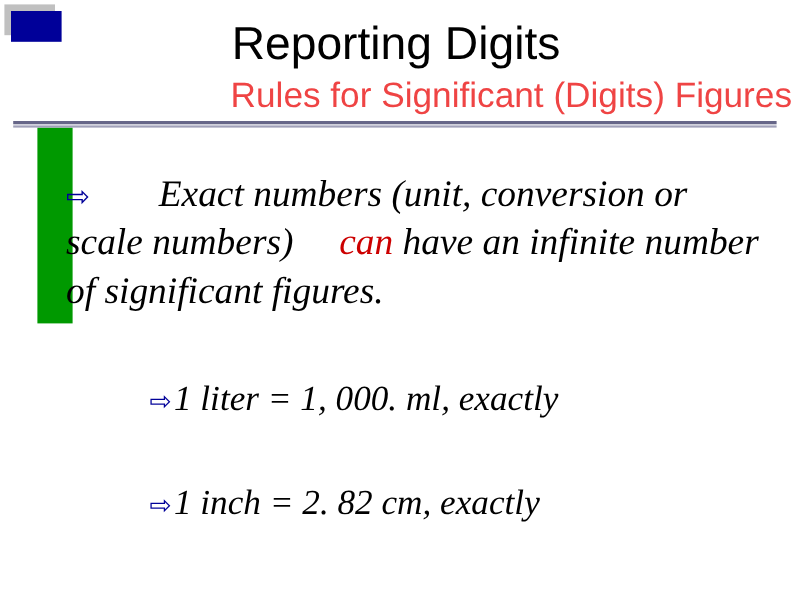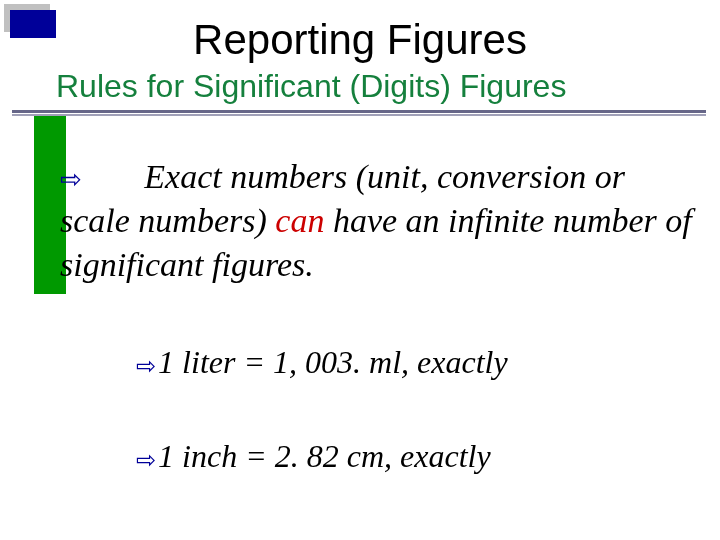--- a/index.html
+++ b/index.html
@@ -54,25 +54,25 @@
     font-size: 42px;
     color: #000000;
     font-style: normal;
   }
   
   .subtitle {
     position: absolute;
     top: 68px;
     left: 0;
     right: 0;
-    text-align: left;
+    text-align: right;
     font-family: Arial, Helvetica, sans-serif;
     font-size: 32px;
-    color: #15803d;
-    padding-left: 56px;
+    color: #ef4444;
+    padding-left: 80px;
   }
   
   .hr1 {
     position: absolute;
     top: 110px;
     left: 12px;
     width: 694px;
     height: 3px;
     background: #666688;
   }
@@ -97,20 +97,21 @@
   }
   .main-bullet .arrow {
     color: #000099;
     font-size: 26px;
     vertical-align: middle;
     padding-right: 20px;
     font-style: normal;
   }
   .can {
     color: #cc0000;
+    margin-left: 33px;
   }
   
   .sub-bullet {
     position: absolute;
     left: 136px;
     width: 560px;
     font-size: 32px;
     font-style: italic;
     color: #000000;
   }
@@ -127,29 +128,29 @@
 </head>
 <body>
 
 <div class="corner-boxes">
   <div class="gray-box"></div>
   <div class="blue-box"></div>
 </div>
 
 <div class="green-bar"></div>
 
-<div class="title">Reporting Figures</div>
+<div class="title">Reporting Digits</div>
 <div class="subtitle">Rules for Significant (Digits) Figures</div>
 
 <div class="hr1"></div>
 <div class="hr2"></div>
 
 <div class="main-bullet">
   <span class="arrow">⇨</span><span>&nbsp;&nbsp;&nbsp;&nbsp;&nbsp;</span><span>Exact numbers (unit, conversion or scale numbers) </span><span class="can">can</span><span> have an infinite number of significant figures.</span>
 </div>
 
 <div class="sub-bullet sb1">
-  <span class="arrow">⇨</span><span>1 liter  =  1, 003. ml, exactly</span>
+  <span class="arrow">⇨</span><span>1 liter  =  1, 000. ml, exactly</span>
 </div>
 
 <div class="sub-bullet sb2">
   <span class="arrow">⇨</span><span>1 inch  =  2. 82 cm, exactly</span>
 </div>
 
 </body></html>

